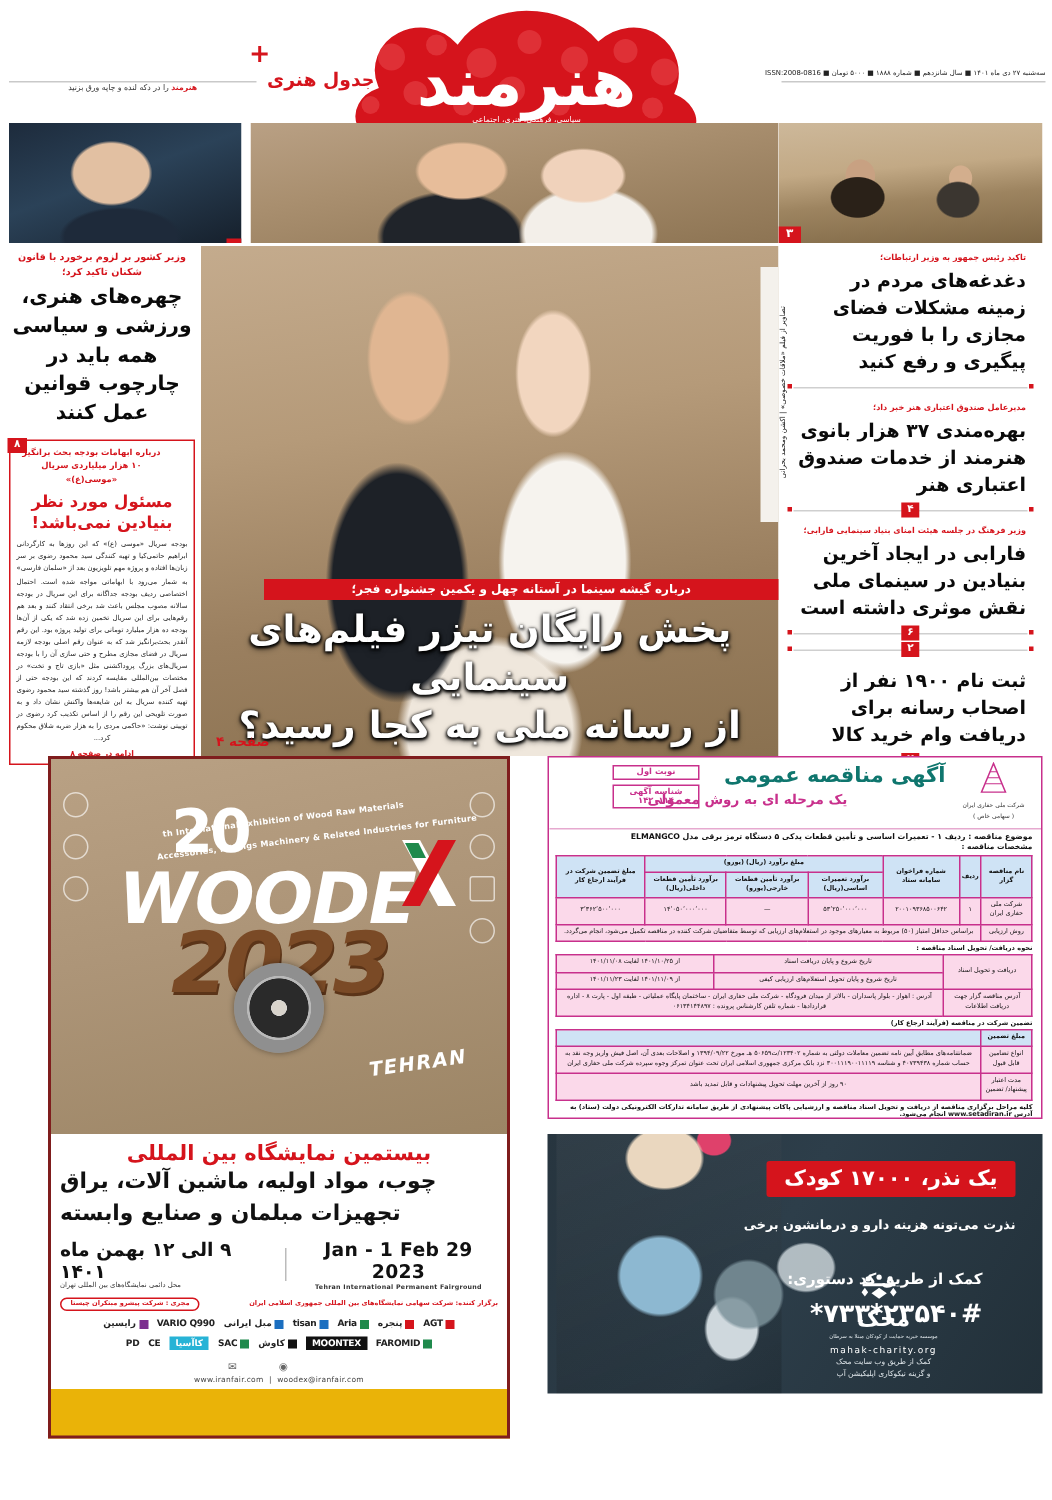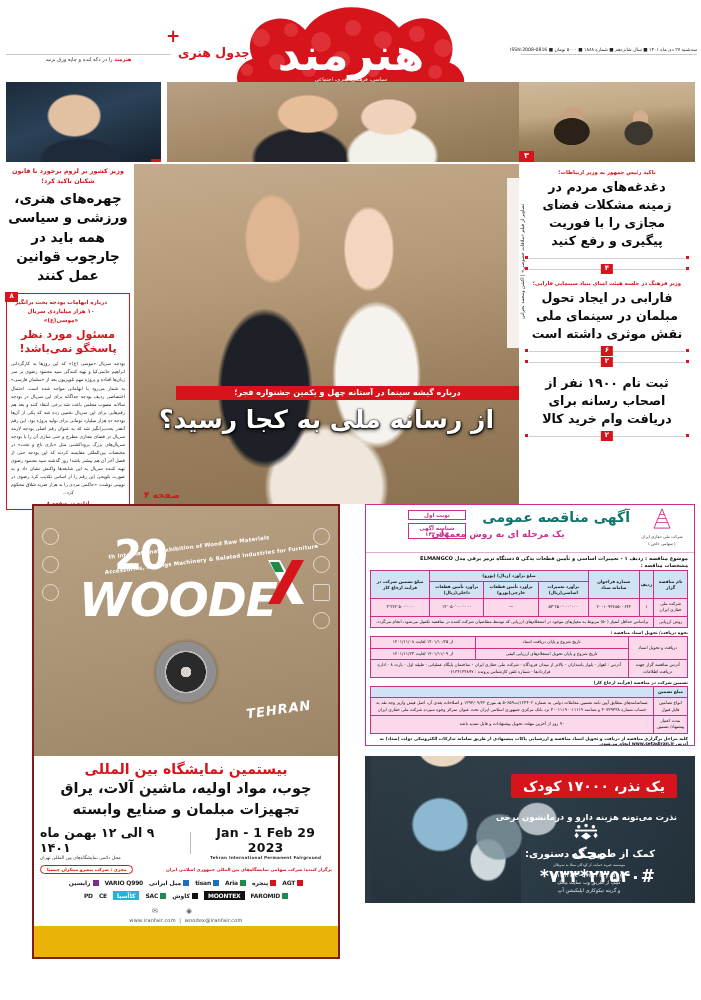--- a/index.html
+++ b/index.html
@@ -160,21 +160,21 @@
     transform:rotate(-90deg); transform-origin:100% 0;
     font-size:4.8px; color:#111; direction:rtl; white-space:nowrap;
     background:rgba(255,255,255,.0);
   }
   .vcap-holder {
     position:absolute; right:0px; top:14px; width:12px; height:170px;
     background:#f4f1ec;
   }
 
   
-  .news-item { padding:4px 11px 3px; text-align:center; direction:rtl; }
+  .news-item { padding:4px 11px 3px; text-align:right; direction:rtl; }
   .news-kicker {
     color:#d5141c; font-size:5.4px; font-weight:bold; line-height:1.55;
   }
   .news-head {
     font-size:12.6px; font-weight:bold; line-height:1.42; color:#0a0a0a; margin-top:2px;
   }
   .sep { position:relative; height:11px; }
   .sep .line { position:absolute; top:5px; left:10px; right:10px; height:1px; background:#cfcfcf; }
   .sep .dot  { position:absolute; top:3.5px; width:3px; height:3px; background:#d5141c; }
   .sep .dot.l { left:6px; } .sep .dot.r { right:6px; }
@@ -244,21 +244,21 @@
     border-radius:50%; margin-bottom:11px; opacity:.85;
   }
   .wx-ico.sq { border-radius:2px; }
 
   .wx-bot { position:relative; background:#fff; padding:4px 6px 3px; }
   .wx-h1 {
     color:#d5141c; font-size:14px; font-weight:bold; text-align:center;
     direction:rtl; line-height:1.3; letter-spacing:-.2px;
   }
   .wx-h2 {
-    color:#111; font-size:14.5px; font-weight:bold; text-align:center;
+    color:#111; font-size:14.5px; font-weight:bold; text-align:left;
     direction:rtl; line-height:1.35; margin-top:1px;
   }
   .wx-dates {
     display:flex; align-items:center; justify-content:center; gap:8px; margin-top:6px;
   }
   .wx-d-en { text-align:center; }
   .wx-d-en .big { font-size:12.5px; font-weight:bold; color:#111; letter-spacing:.2px; }
   .wx-d-en .small { font-size:4.2px; color:#333; font-weight:bold; letter-spacing:.2px; }
   .wx-vline { width:1px; height:22px; background:#bbb; }
   .wx-d-fa { text-align:left; direction:rtl; }
@@ -331,21 +331,21 @@
     background:#fbd9ea; border:.6px solid #c8308c; padding:2px 1px;
     text-align:center; line-height:1.5;
   }
   .td-note {
     font-size:4.4px; direction:rtl; color:#111; font-weight:bold;
     padding:2px 6px 1px; text-align:right;
   }
 
   
   .ad-mahak {
-    position:absolute; right:6px; top:252px; width:330px; height:147px;
+    position:absolute; right:6px; top:252px; width:330px; height:173px;
     background:linear-gradient(120deg,#27353f 0%, #2d3e4a 45%, #223039 100%);
     overflow:hidden;
   }
   .mk-badge {
     position:absolute; right:18px; top:18px;
     background:#d5141c; color:#fff; font-size:14px; font-weight:bold;
     padding:4px 12px; direction:rtl; border-radius:2px;
   }
   .mk-line {
     position:absolute; right:18px; top:56px; color:#fff; font-size:8.5px;
@@ -465,64 +465,69 @@
       <div class="lead-head">چهره‌های هنری، ورزشی و سیاسی همه باید در چارچوب قوانین عمل کنند</div>
 
       <div class="redbox">
         <div class="pg">۸</div>
         <div class="rb-kicker">
           <div>درباره ابهامات بودجه بحث برانگیز</div>
           <div>۱۰ هزار میلیاردی سریال «موسی(ع)»</div>
         </div>
         <div class="rb-head">
           <div>مسئول مورد نظر</div>
-          <div>پاسخگو نمی‌باشد!</div>
+          <div>بنیادین نمی‌باشد!</div>
         </div>
         <div class="rb-body">بودجه سریال «موسی (ع)» که این روزها به کارگردانی ابراهیم حاتمی‌کیا و تهیه کنندگی سید محمود رضوی بر سر زبان‌ها افتاده و پروژه مهم تلویزیون بعد از «سلمان فارسی» به شمار می‌رود با ابهاماتی مواجه شده است. احتمال اختصاصی ردیف بودجه جداگانه برای این سریال در بودجه سالانه مصوب مجلس باعث شد برخی انتقاد کنند و بعد هم رقم‌هایی برای این سریال تخمین زده شد که یکی از آن‌ها بودجه ده هزار میلیارد تومانی برای تولید پروژه بود. این رقم آنقدر بحث‌برانگیز شد که به عنوان رقم اصلی بودجه لازمه سریال در فضای مجازی مطرح و حتی سازی آن را با بودجه سریال‌های بزرگ پروداکشنی مثل «بازی تاج و تخت» در مختصات بین‌المللی مقایسه کردند که این بودجه حتی از فصل آخر آن هم بیشتر باشد! روز گذشته سید محمود رضوی تهیه کننده سریال به این شایعه‌ها واکنش نشان داد و به صورت تلویحی این رقم را از اساس تکذیب کرد رضوی در توییتی نوشت: «حاکمی مردی را به هزار ضربه شلاق محکوم کرد...</div>
         <div class="rb-more">ادامه در صفحه ۸</div>
       </div>
     </div>
 
     <div class="col-mid">
       <div class="mid-photo">
         <div class="mid-img"></div>
       </div>
 
       <div class="vcap-holder"></div>
       <div class="vcap">تصاویر از فیلم «ملاقات خصوصی» | اکشن ومحمد بحرانی</div>
 
       <div class="mid-kicker">درباره گیشه سینما در آستانه چهل و یکمین جشنواره فجر؛</div>
       <div class="mid-head">
+        <div>پخش رایگان تیزر فیلم‌های سینمایی</div>
         <div>از رسانه ملی به کجا رسید؟</div>
       </div>
       <div class="mid-page">صفحه ۴</div>
     </div>
 
     <div class="col-right">
 
       <div class="news-item">
         <div class="news-kicker">تاکید رئیس جمهور به وزیر ارتباطات؛</div>
         <div class="news-head">دغدغه‌های مردم در زمینه مشکلات فضای مجازی را با فوریت پیگیری و رفع کنید</div>
       </div>
       <div class="sep">
         <div class="line"></div>
         <div class="dot l"></div>
         <div class="dot r"></div>
       </div>
 
+      <div class="news-item">
+        <div class="news-kicker">مدیرعامل صندوق اعتباری هنر خبر داد؛</div>
+        <div class="news-head">بهره‌مندی ۳۷ هزار بانوی هنرمند از خدمات صندوق اعتباری هنر</div>
+      </div>
       <div class="sep">
         <div class="line"></div>
         <div class="dot l"></div>
         <div class="dot r"></div>
         <div class="num">۴</div>
       </div>
 
       <div class="news-item">
         <div class="news-kicker">وزیر فرهنگ در جلسه هیئت امنای بنیاد سینمایی فارابی؛</div>
-        <div class="news-head">فارابی در ایجاد تحول مبلمان در سینمای ملی نقش موثری داشته است</div>
+        <div class="news-head">فارابی در ایجاد آخرین بنیادین در سینمای ملی نقش موثری داشته است</div>
       </div>
       <div class="sep">
         <div class="line"></div>
         <div class="dot l"></div>
         <div class="dot r"></div>
         <div class="num">۶</div>
       </div>
 
       <div class="sep">
         <div class="line"></div>
@@ -564,20 +569,21 @@
         <div class="wx-sub1">th International Exhibition of Wood Raw Materials</div>
         <div class="wx-sub2">Accessories, Fittings Machinery &amp; Related Industries for Furniture</div>
         <div class="wx-word">WOODE</div>
 
         <svg class="wx-x" viewBox="0 0 40 48">
           <polygon points="2,2 14,2 38,46 26,46" fill="#ffffff"></polygon>
           <polygon points="26,2 38,2 14,46 2,46" fill="#d5141c"></polygon>
           <polygon points="4,4 13,4 18,14 9,14" fill="#1f8a4c"></polygon>
         </svg>
 
+        <div class="wx-2023">2023</div>
         <div class="wx-disc"></div>
         <div class="wx-tehran">TEHRAN</div>
       </div>
 
       <div class="wx-bot">
         <div class="wx-h1">بیستمین نمایشگاه بین المللی</div>
         <div class="wx-h2">چوب، مواد اولیه، ماشین آلات، یراق</div>
         <div class="wx-h2">تجهیزات مبلمان و صنایع وابسته</div>
 
         <div class="wx-dates">

